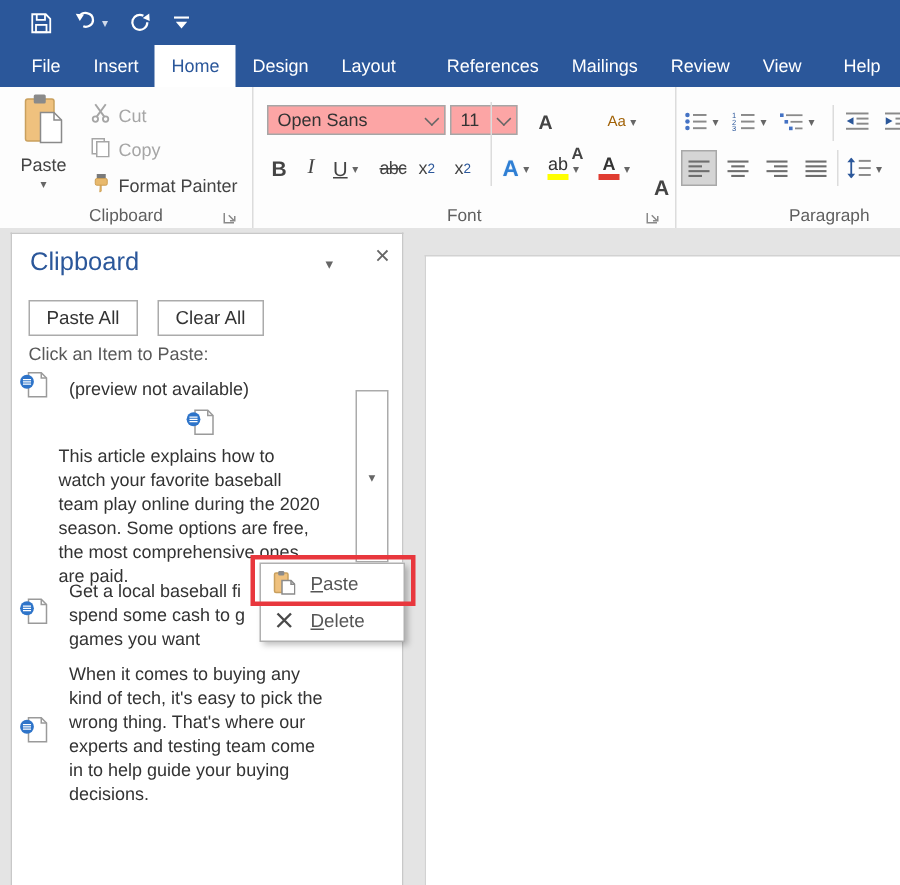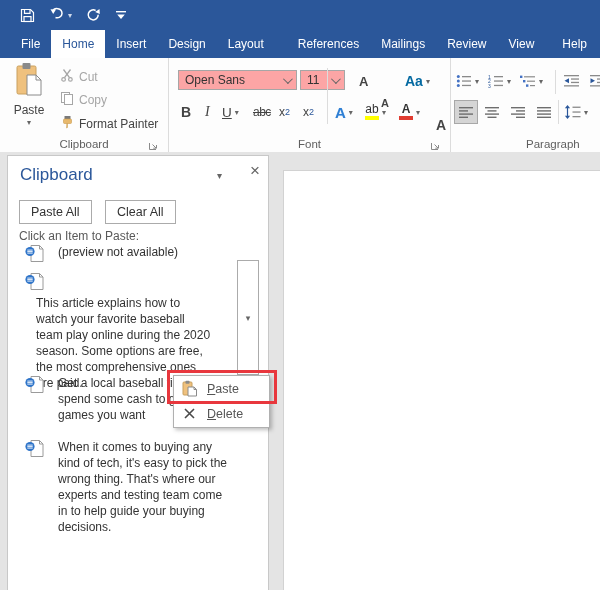--- a/index.html
+++ b/index.html
@@ -53,21 +53,21 @@
   .bold-b{font-weight:bold;font-size:14px;}
   .ital-i{font-style:italic;font-family:"Liberation Serif",serif;font-size:14px;}
   .und-u{text-decoration:underline;font-size:13.5px;}
   .strike{ text-decoration:line-through;font-size:12px;letter-spacing:-.5px;}
   .subsup{font-size:12px;}
   .subsup sub,.subsup sup{font-size:9px;color:#2b579a;}
   .fx-a{color:#2f7fd4;font-size:15px;font-weight:bold;text-shadow:0 0 1px #bcd9f5;}
   .mark-btn{display:flex;flex-direction:column;align-items:center;line-height:11px;font-size:12px;color:#333;justify-content:flex-end;}
   .mark-bar{width:14px;height:4px;margin-top:1px;}
   .grow-shrink{font-size:13px;font-weight:bold;color:#444;position:relative;}
-  .aacase{font-size:14px;color:#0369a1;font-weight:bold;}
+  .aacase{font-size:10px;color:#a16207;}
   .clearfmt{position:relative;font-size:14px;font-weight:bold;color:#444;}
   .vsep{position:absolute;width:1px;background:#dcdcdc;top:10px;height:56px;}
   .alignbtn{position:absolute;top:42px;width:24px;height:24px;display:flex;align-items:center;justify-content:center;}
   .alignbtn.sel{background:#d5d5d5;border:1px solid #a8a8a8;box-sizing:border-box;}
 
   
   .workspace{position:absolute;left:0;top:152px;width:600px;height:438px;background:#e4e4e4;}
   .docpage{position:absolute;left:283px;top:18px;width:317px;height:420px;background:#fff;
            border-left:1px solid #d2d2d2;border-top:1px solid #d2d2d2;}
 
@@ -76,21 +76,21 @@
         border:1px solid #c8c8c8;border-bottom:none;box-sizing:border-box;}
   .pane-title{position:absolute;left:12px;top:9px;font-size:17px;color:#2b579a;}
   .pane-menu-arrow{position:absolute;right:46px;top:14px;font-size:10px;color:#666;}
   .pane-close{position:absolute;right:8px;top:6px;font-size:17px;color:#666;line-height:18px;}
   .pane-btn{position:absolute;top:44px;height:24px;border:1px solid #ababab;background:#fff;
             font-size:12.5px;color:#333;display:flex;align-items:center;padding:0 11px;box-sizing:border-box;}
   .btn-pasteall{left:11px;}
   .btn-clearall{left:97px;}
   .pane-instruction{position:absolute;left:11px;top:73px;font-size:12px;color:#595959;}
 
-  .clip-item{position:absolute;left:16px;width:244px;display:flex;align-items:flex-start;}
+  .clip-item{position:absolute;left:4px;width:244px;display:flex;align-items:center;}
   .clip-item .ic{width:22px;flex:0 0 22px;}
   .clip-item .txt{margin-left:12px;font-size:12px;line-height:16px;color:#333;
                   white-space:pre-line;width:202px;}
   .item1{top:88px;height:30px;}
   .item2{top:116px;height:102px;flex-direction:column;}
   .item3{top:219px;height:70px;}
   .item4{top:283px;height:100px;}
 
   .item-dropdown-strip{position:absolute;left:229px;top:104px;width:22px;height:115px;background:#fff;
                        border:1px solid #ababab;box-sizing:border-box;z-index:2;
@@ -137,22 +137,22 @@
       <svg width="12" height="10" viewBox="0 0 12 10">
           <rect x="1" y="1" width="10" height="1.4" fill="#fff"></rect>
           <path d="M2.2 4.5h7.6L6 9z" fill="#fff"></path>
         </svg>
     </span>
   </div>
 </div>
 
 <div class="tabbar">
   <div class="tab">File</div>
+  <div class="tab">Insert</div>
   <div class="tab active">Home</div>
-  <div class="tab">Insert</div>
   <div class="tab">Design</div>
   <div class="tab">Layout</div>
   <div class="tab refs">References</div>
   <div class="tab">Mailings</div>
   <div class="tab">Review</div>
   <div class="tab">View</div>
   <div class="tab help">Help</div>
 </div>
 
 <div class="ribbon">

